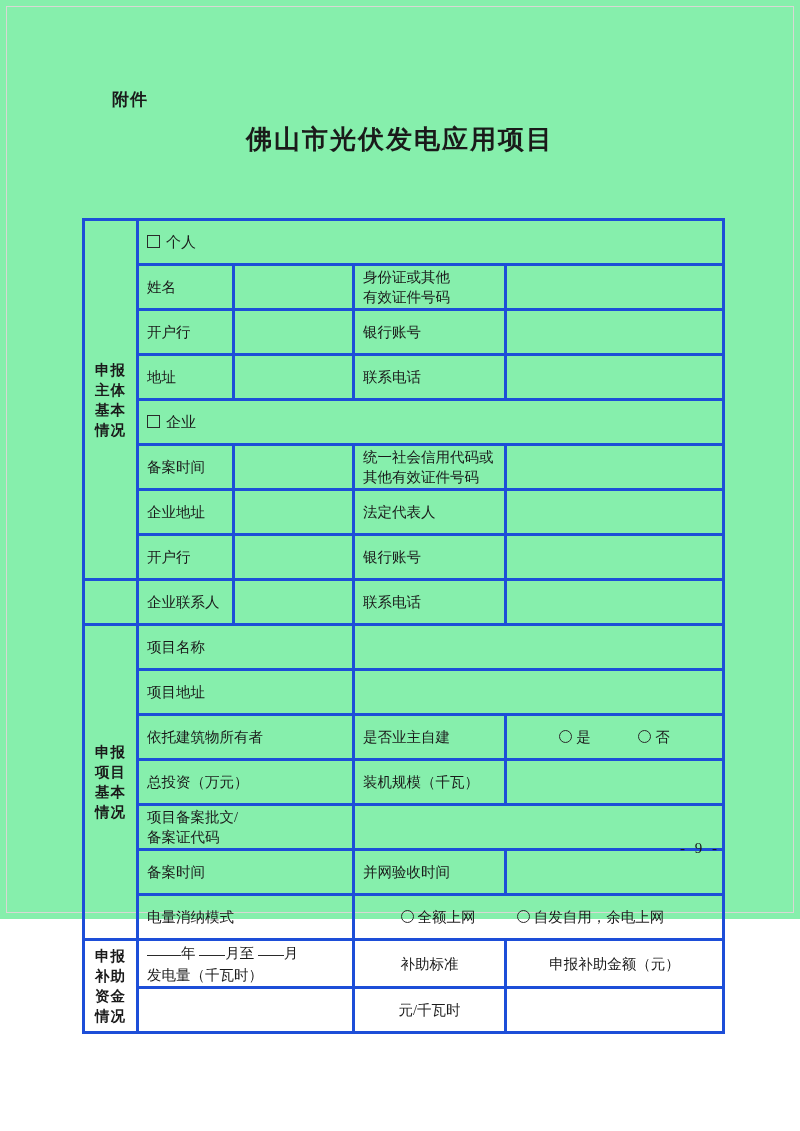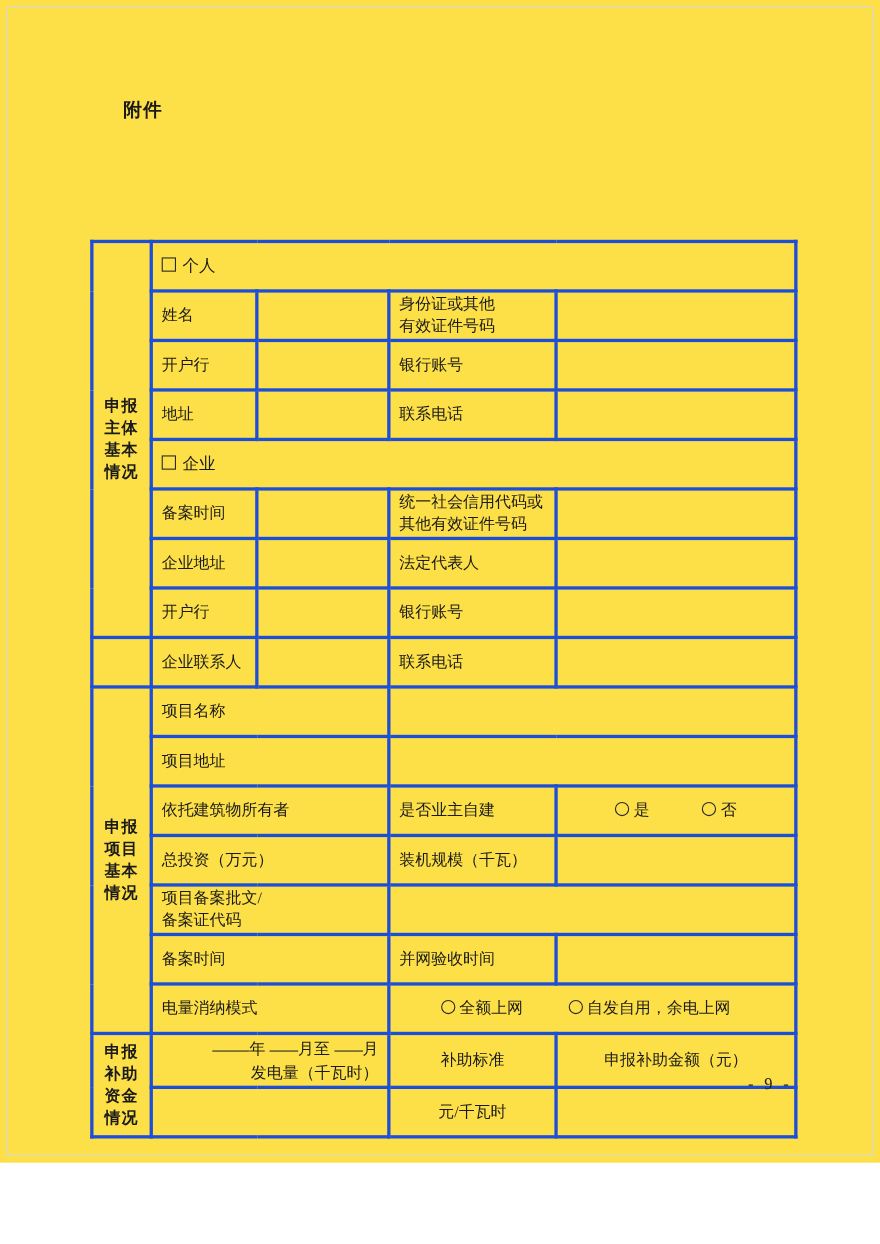--- a/index.html
+++ b/index.html
@@ -11,22 +11,22 @@
     width: 800px;
     height: 1131px;
     font-family: "Liberation Serif", serif;
     color: #1a1a1a;
     position: relative;
     overflow: hidden;
   }
   .page {
     position: relative;
     width: 800px;
-    height: 1057px;
-    background: #fde047;
+    height: 919px;
+    background: #86efac;
     box-sizing: border-box;
   }
   
   .page:before {
     content: "";
     position: absolute;
     left: 6px; top: 6px; right: 6px; bottom: 6px;
     border: 1px solid #d8d8d4;
     pointer-events: none;
   }
@@ -136,21 +136,21 @@
   .opt-wide {
     display: inline-block;
     white-space: nowrap;
   }
   .mode-cell {
     padding-left: 18px;
   }
   .mode-cell .m1 { display: inline-block; width: 150px; text-align: center; }
   .period-line {
     display: block;
-    text-align: right;
+    text-align: left;
     line-height: 22px;
     font-family: Liberation Serif, serif;
   }
   .u-blank {
     display: inline-block;
     border-bottom: 1px solid #2a2a2a;
     width: 34px;
     height: 14px;
     vertical-align: 2px;
   }
@@ -166,20 +166,21 @@
   }
 </style>
 </head>
 <body>
 
 <div class="page">
 
   <div class="attachment-label">附件</div>
 
   <div class="doc-title">
+    <span>佛山市光伏发电应用项目</span>
   </div>
 
   <table class="form">
     <colgroup>
       <col style="width:54px">
       <col style="width:96px">
       <col style="width:120px">
       <col style="width:152px">
       <col style="width:218px">
     </colgroup>

